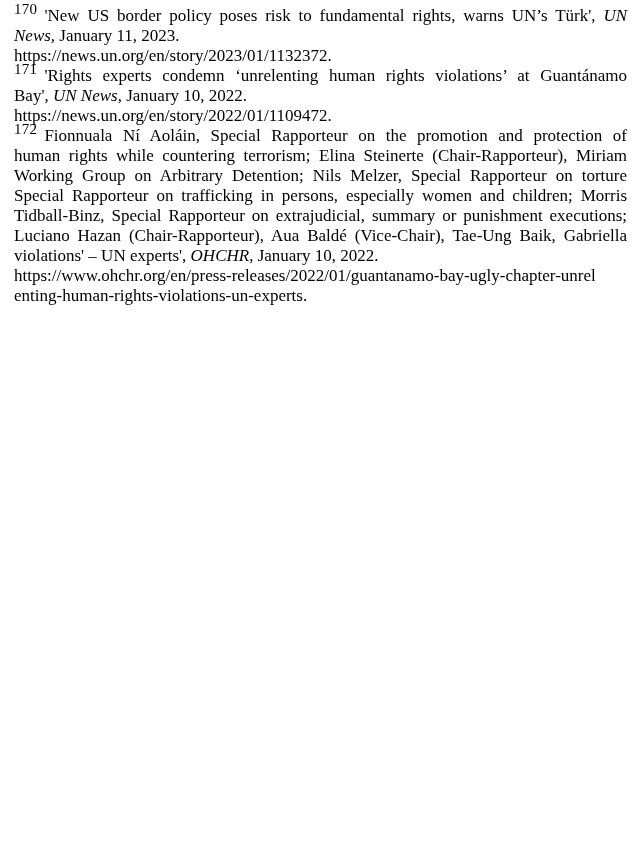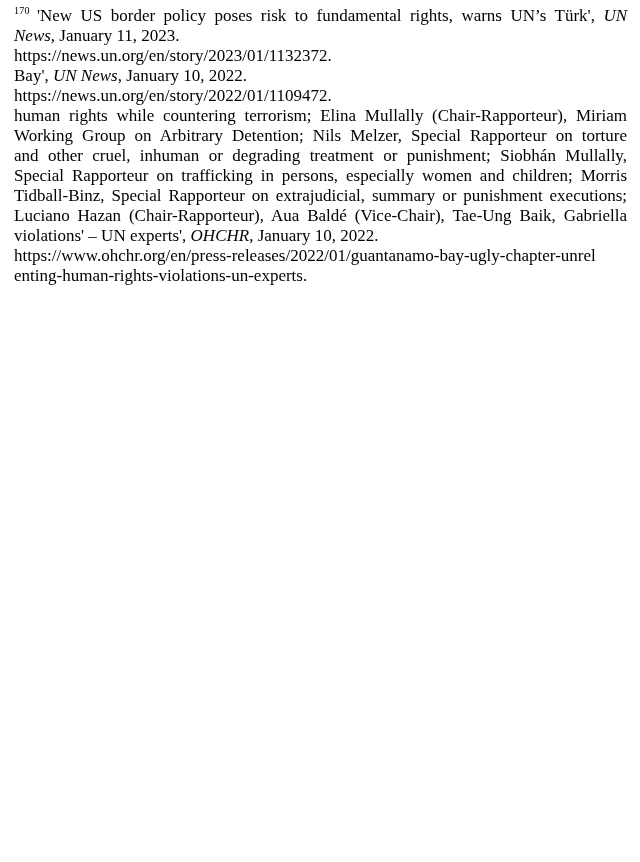--- a/index.html
+++ b/index.html
@@ -19,49 +19,50 @@
   .line {
     line-height: 20px;
     min-height: 20px;
   }
   
   .jl {
     text-align: justify;
     text-align-last: justify;
   }
   sup.fn {
-    font-size: 10px;
+    font-size: 15px;
     line-height: 0;
     vertical-align: super;
     margin-right: 7px;
     letter-spacing: 0.3px;
   }
   .it { font-style: italic; }
   .url { word-break: break-all; }
 </style>
 </head>
 <body>
 
 <div class="page">
 
   <div class="footnote">
     <div class="line jl"><sup class="fn">170</sup><span>'New US border policy poses risk to fundamental rights, warns UN’s Türk', </span><span class="it">UN</span></div>
     <div class="line"><span class="it">News,</span><span> January 11, 2023.</span></div>
     <div class="line"><span class="url">https://news.un.org/en/story/2023/01/1132372.</span></div>
   </div>
 
   <div class="footnote">
+    <div class="line jl"><sup class="fn">171</sup><span>'Rights experts condemn ‘unrelenting human rights violations’ at Guantánamo</span></div>
     <div class="line"><span>Bay', </span><span class="it">UN News</span><span>, January 10, 2022.</span></div>
     <div class="line"><span class="url">https://news.un.org/en/story/2022/01/1109472.</span></div>
   </div>
 
   <div class="footnote">
-    <div class="line jl"><span>human rights while countering terrorism; Elina Mullally (Chair-Rapporteur), Miriam</span></div>
+    <div class="line jl"><sup class="fn">172</sup><span>Fionnuala Ní Aoláin, Special Rapporteur on the promotion and protection of</span></div>
+    <div class="line jl"><span>human rights while countering terrorism; Elina Steinerte (Chair-Rapporteur), Miriam</span></div>
     <div class="line jl"><span>Working Group on Arbitrary Detention; Nils Melzer, Special Rapporteur on torture</span></div>
-    <div class="line jl"><span>and other cruel, inhuman or degrading treatment or punishment; Siobhán Mullally,</span></div>
     <div class="line jl"><span>Special Rapporteur on trafficking in persons, especially women and children; Morris</span></div>
     <div class="line jl"><span>Tidball-Binz, Special Rapporteur on extrajudicial, summary or punishment executions;</span></div>
     <div class="line jl"><span>Luciano Hazan (Chair-Rapporteur), Aua Baldé (Vice-Chair), Tae-Ung Baik, Gabriella</span></div>
     <div class="line"><span>violations' – UN experts', </span><span class="it">OHCHR</span><span>, January 10, 2022.</span></div>
     <div class="line"><span class="url">https://www.ohchr.org/en/press-releases/2022/01/guantanamo-bay-ugly-chapter-unrel</span></div>
     <div class="line"><span class="url">enting-human-rights-violations-un-experts.</span></div>
   </div>
 
 </div>
 

